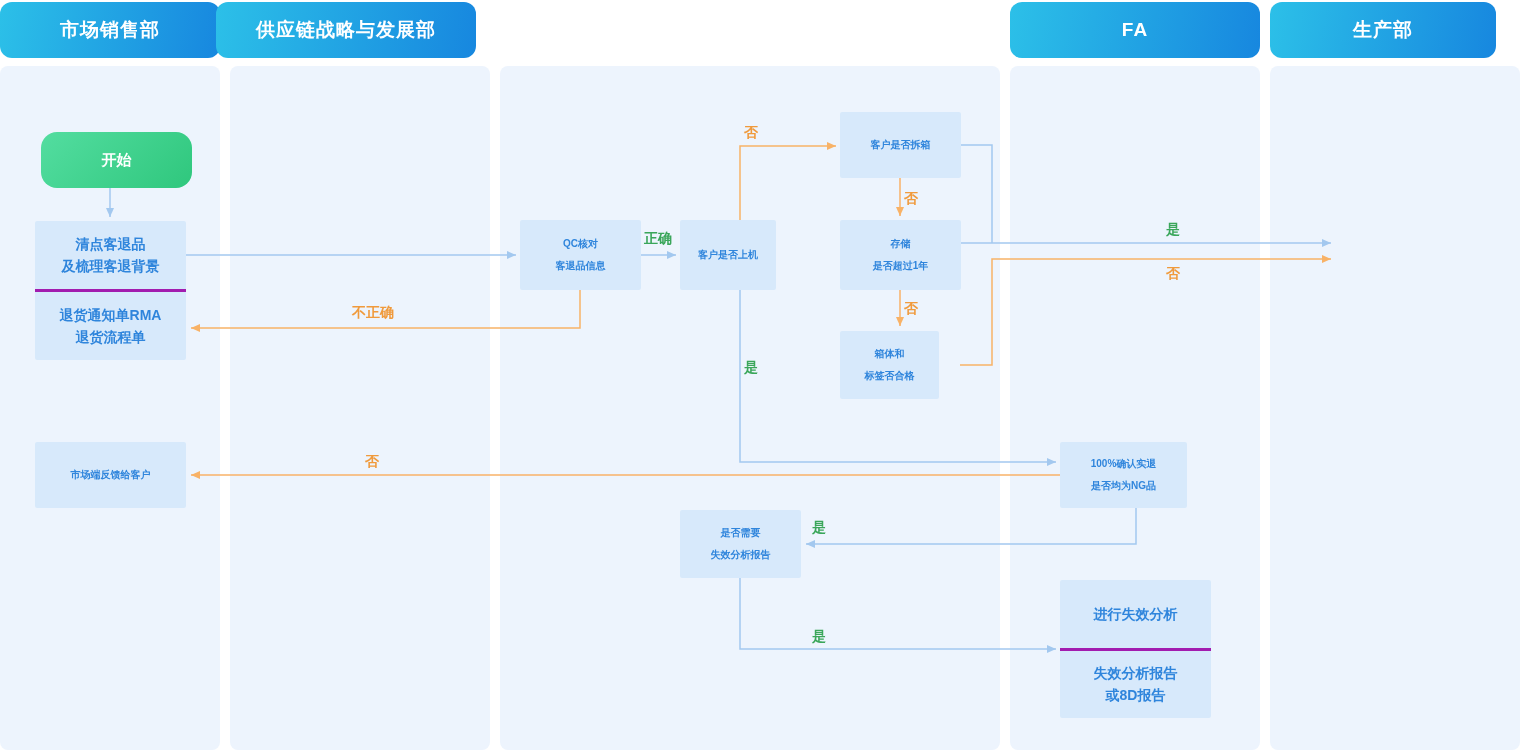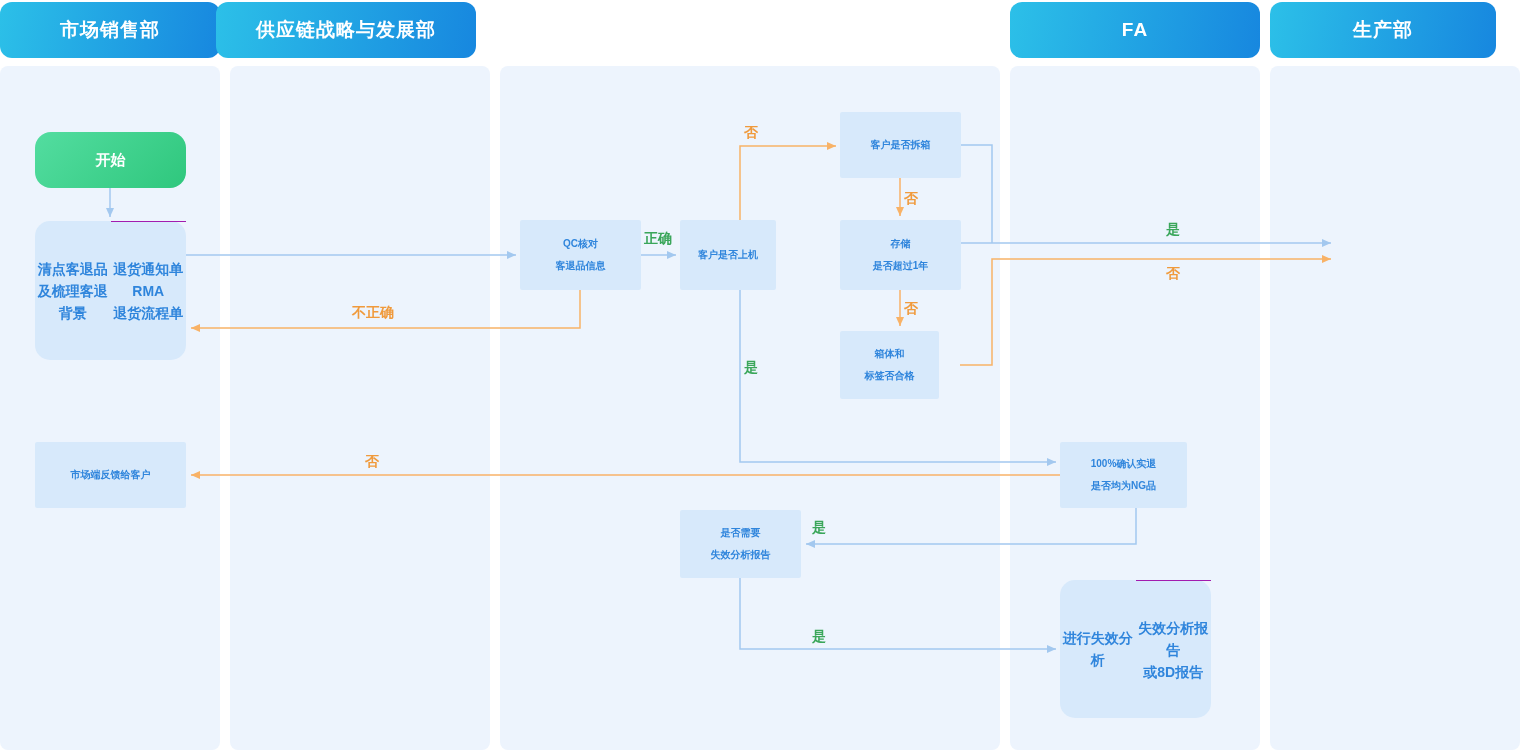--- a/index.html
+++ b/index.html
@@ -26,32 +26,32 @@
   
   .node {
     position:absolute; background:#d7e9fb; border-radius:2px;
     color:#2f85dc; font-size:10px; font-weight:bold; line-height:22px;
     display:flex; align-items:center; justify-content:center;
     text-align:center; white-space:pre-line; z-index:10;
   }
   .node-start {
     position:absolute; background:linear-gradient(135deg,#53dda0 0%,#2fc77d 100%);
     border-radius:16px; color:#ffffff; font-size:15px; font-weight:bold;
-    display:flex; align-items:center; justify-content:center; z-index:10;
+    display:flex; align-items:center; justify-content:center; z-index:10;margin-left:6px;
   }
   .combo {
-    position:absolute; background:#d7e9fb; border-radius:15px;
-    display:flex; flex-direction:row; z-index:10;
+    position:absolute; background:#d7e9fb; border-radius:2px;
+    display:flex; flex-direction:column; z-index:10;
   }
   .combo .sec {
     flex:1; display:flex; align-items:center; justify-content:center;
     color:#2f85dc; font-size:14px; font-weight:bold; line-height:22px;
     text-align:center; white-space:pre-line;
   }
-  .combo .sec + .sec { border-top:1px solid #a21caf; }
+  .combo .sec + .sec { border-top:3px solid #a21caf; }
   
   .elabel {
     position:absolute; font-size:14px; font-weight:bold; z-index:12;
     line-height:16px; white-space:nowrap;
   }
   .elabel.green { color:#3aa65a; }
   .elabel.orange { color:#f09a3c; }
 </style>
 </head>
 <body>

